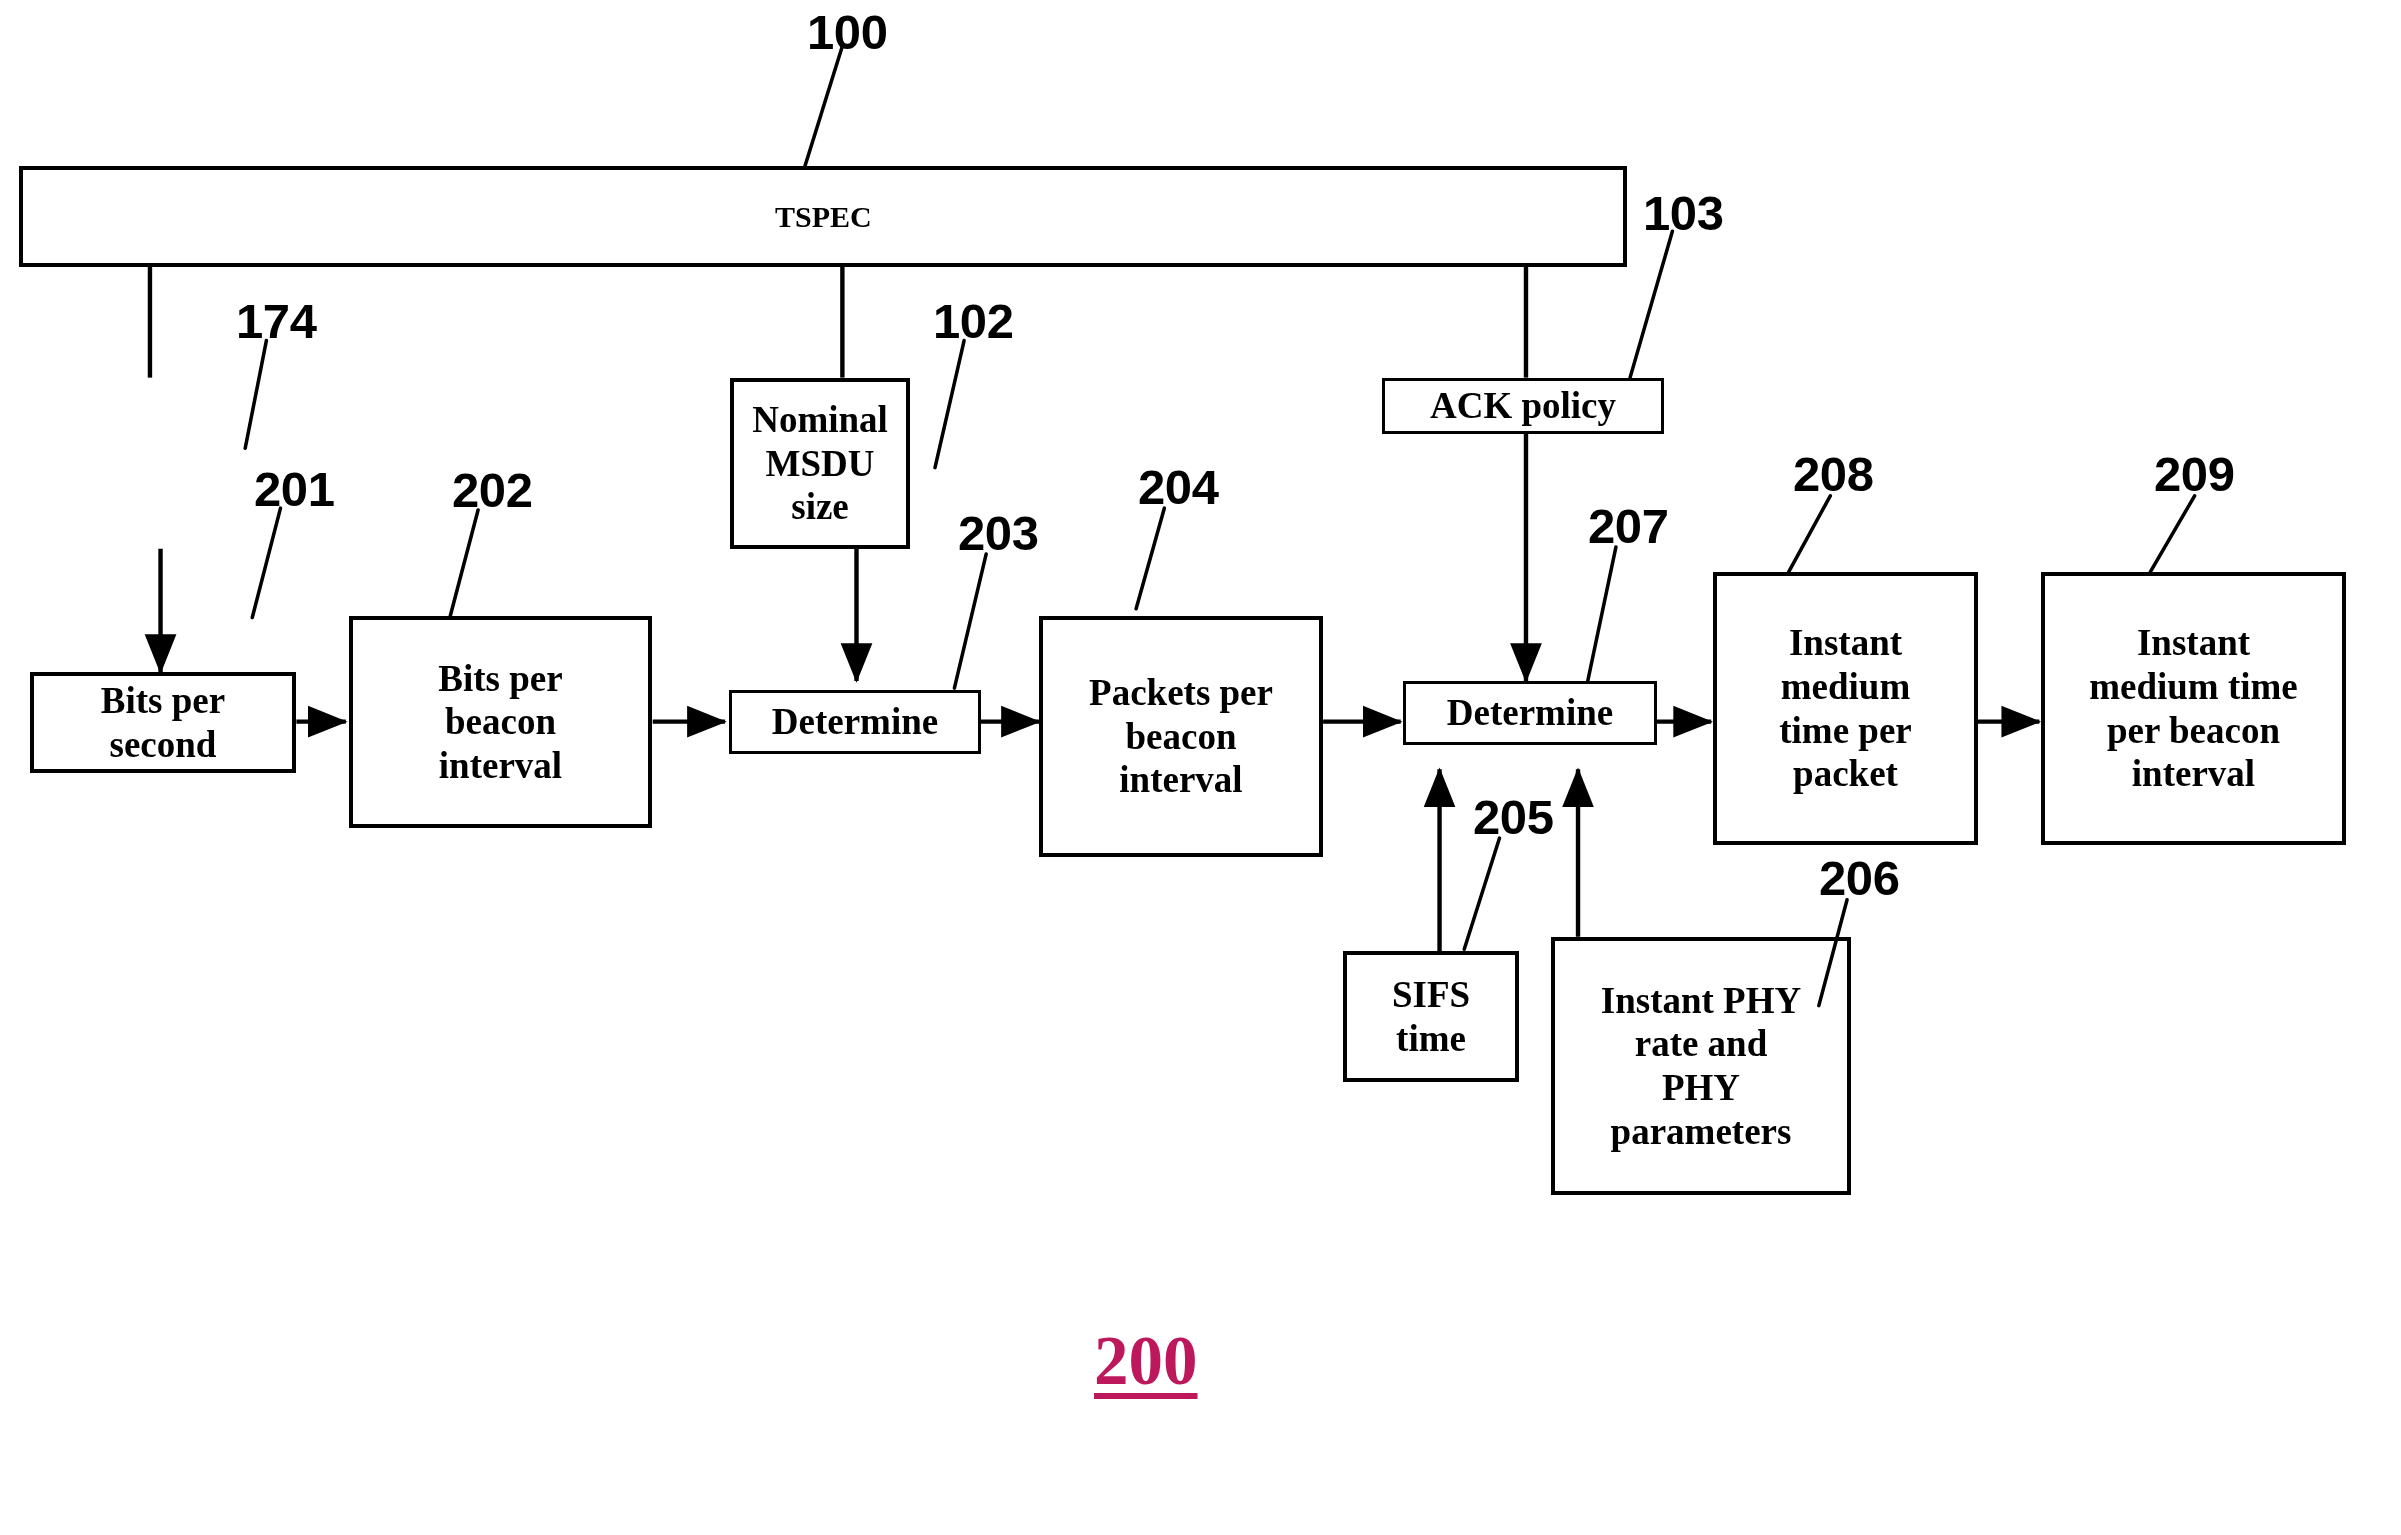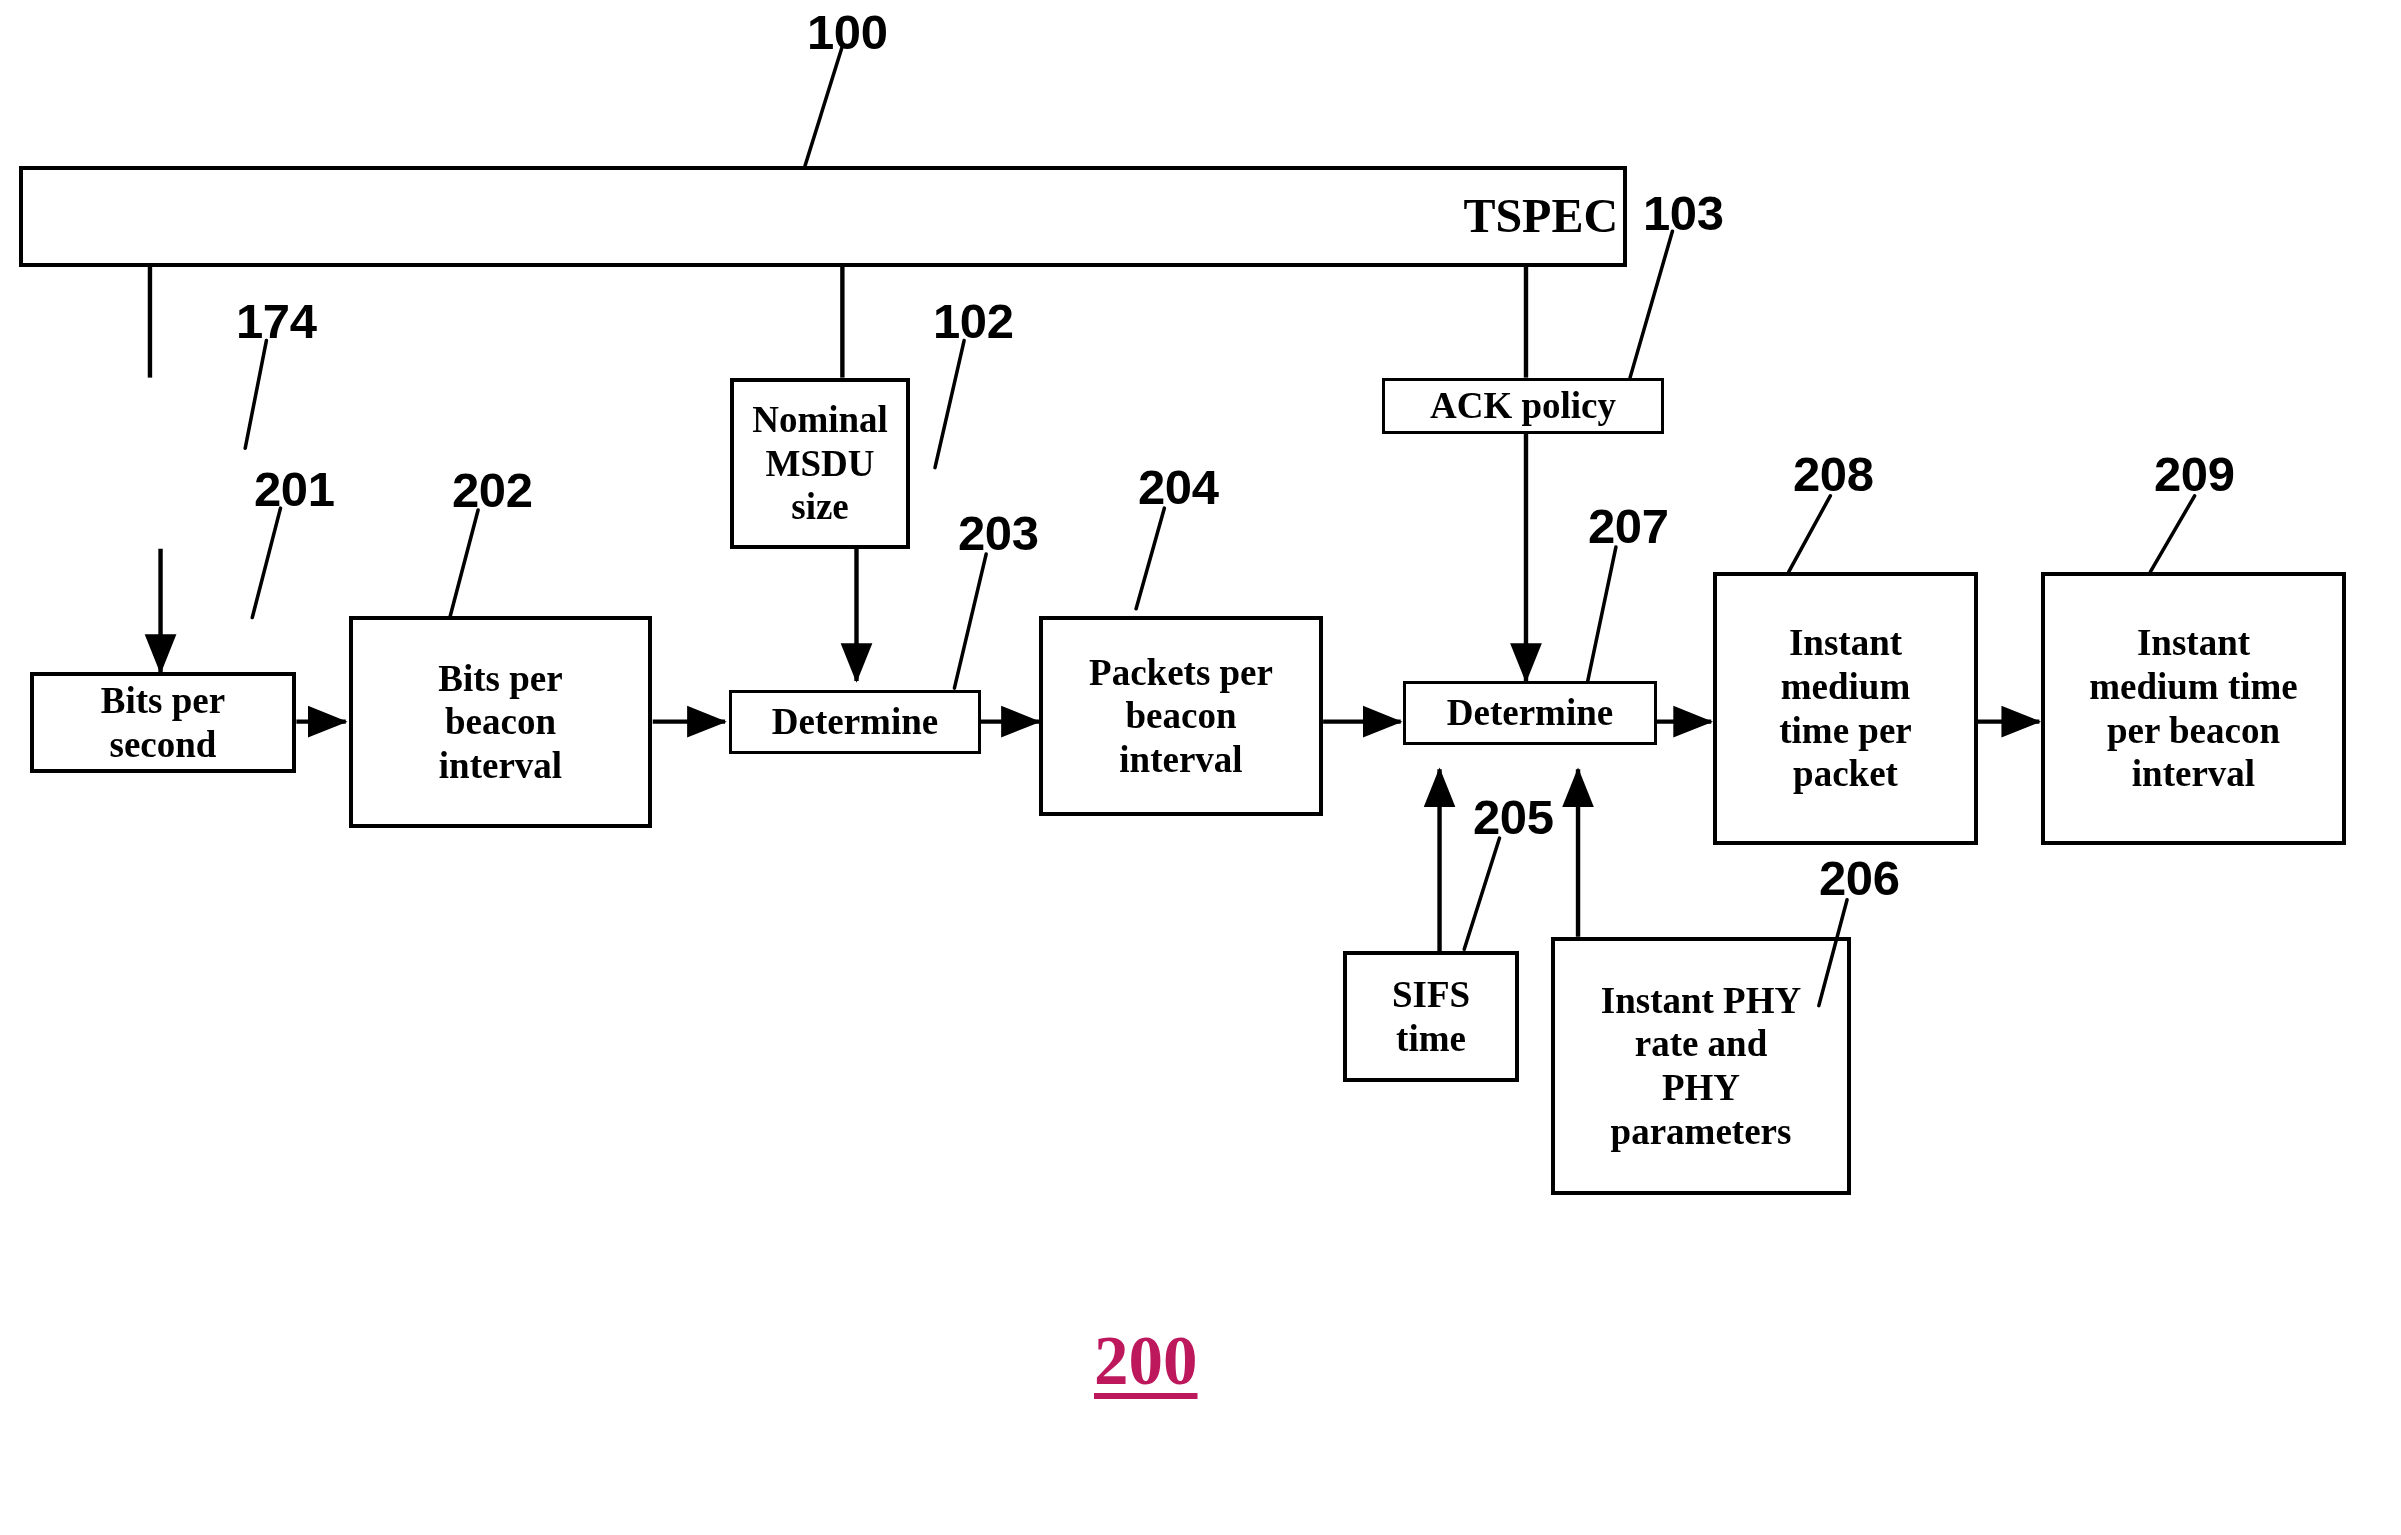--- a/index.html
+++ b/index.html
@@ -117,21 +117,21 @@
       <path d="M1632,1078 L1632,872"></path>
 
       <path d="M1789,1062 L1789,872"></path>
 
       <path d="M1878,818 L1940,818"></path>
 
       <path d="M2242,818 L2312,818"></path>
     </g>
   </svg>
 
-  <div class="box" style="left:19.4px; top:166px; width:1608px; height:101px; font-size:48px;justify-content:flex-end;">
+  <div class="box" style="left:19.4px; top:166px; width:1608px; height:101px; font-size:30px;">
     <span class="txt">TSPEC</span>
   </div>
 
 
   <div class="box" style="left:730px; top:378px; width:180px; height:171px; font-size:37px;">
     <span class="txt">
       <span>Nominal</span><br>
       <span>MSDU</span><br>
       <span>size</span>
     </span>
@@ -153,21 +153,21 @@
       <span>Bits per</span><br>
       <span>beacon</span><br>
       <span>interval</span>
     </span>
   </div>
 
   <div class="box thin" style="left:729px; top:690px; width:252px; height:64px; font-size:37px;">
     <span class="txt">Determine</span>
   </div>
 
-  <div class="box" style="left:1039px; top:616px; width:284px; height:200px; font-size:37px;">
+  <div class="box" style="left:1039px; top:616px; width:284px; height:241px; font-size:37px;">
     <span class="txt">
       <span>Packets per</span><br>
       <span>beacon</span><br>
       <span>interval</span>
     </span>
   </div>
 
   <div class="box thin" style="left:1403px; top:681px; width:254px; height:64px; font-size:37px;">
     <span class="txt">Determine</span>
   </div>

